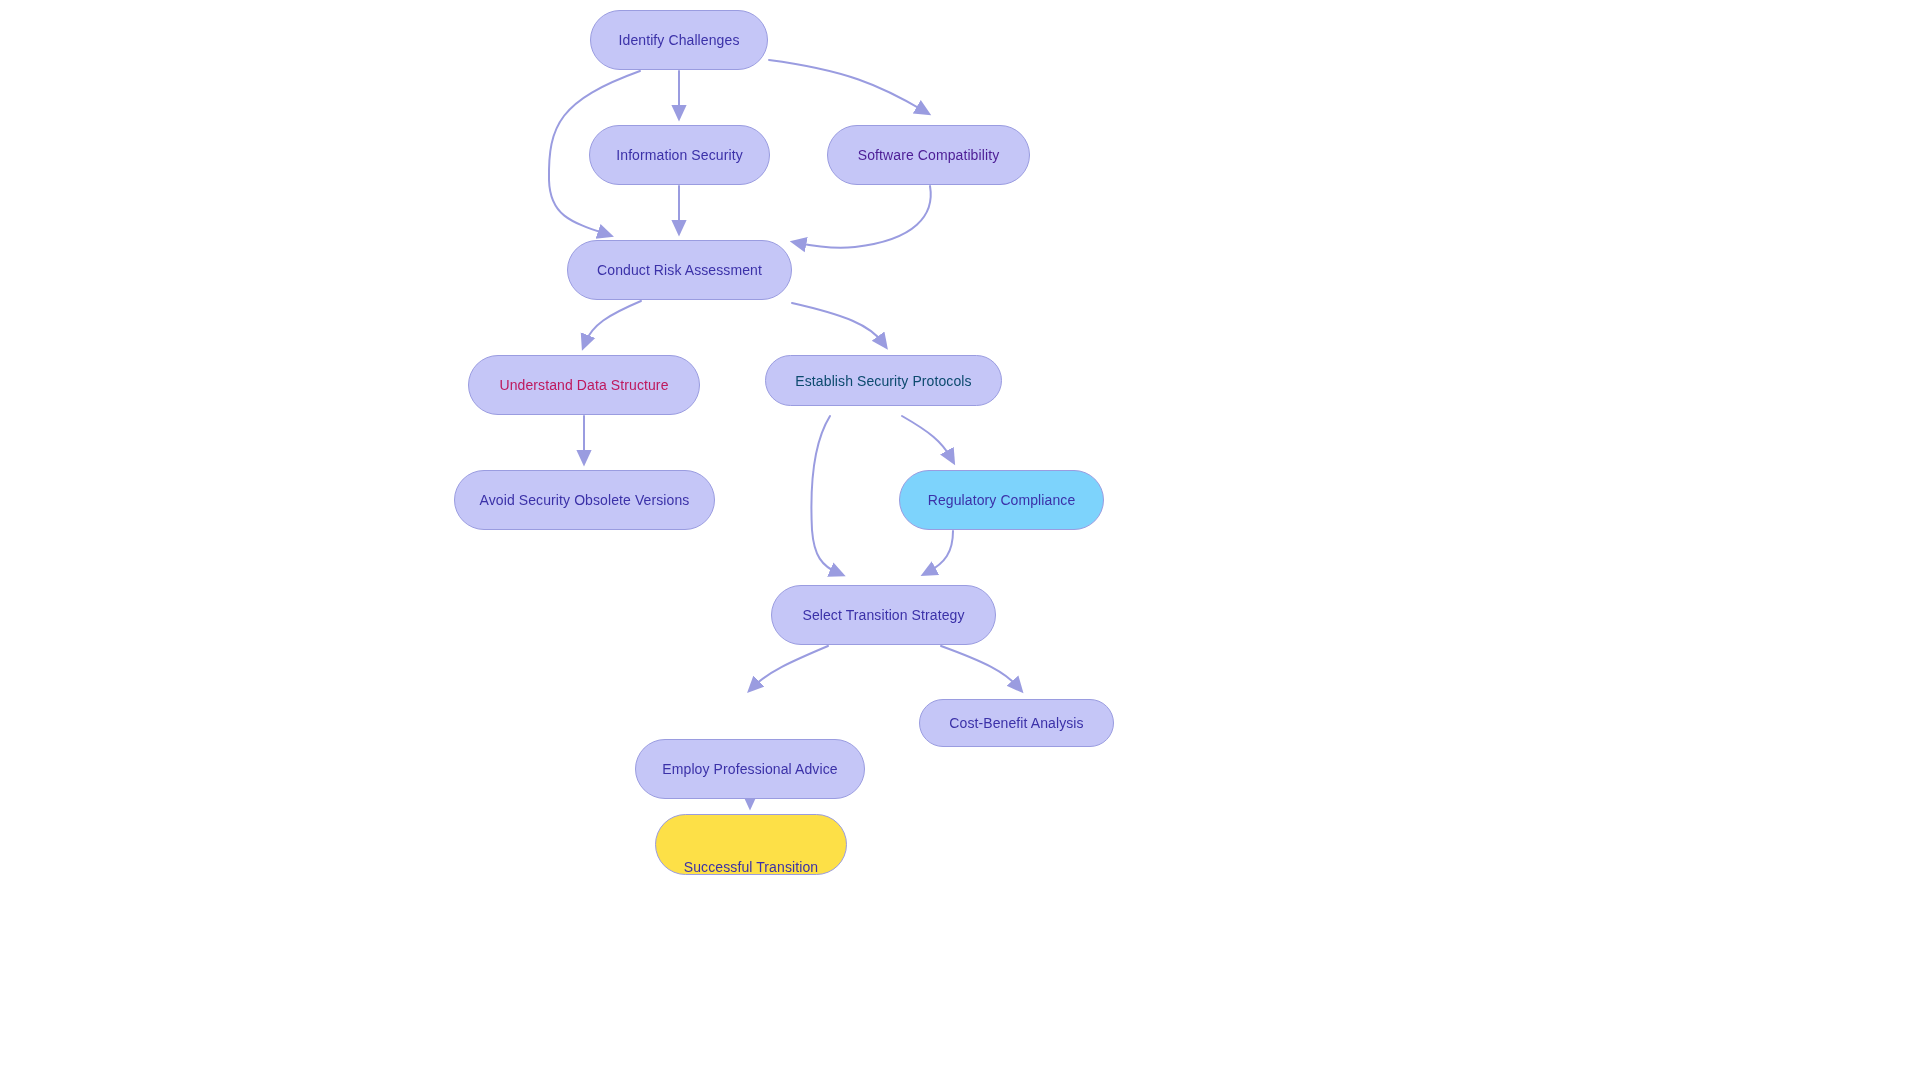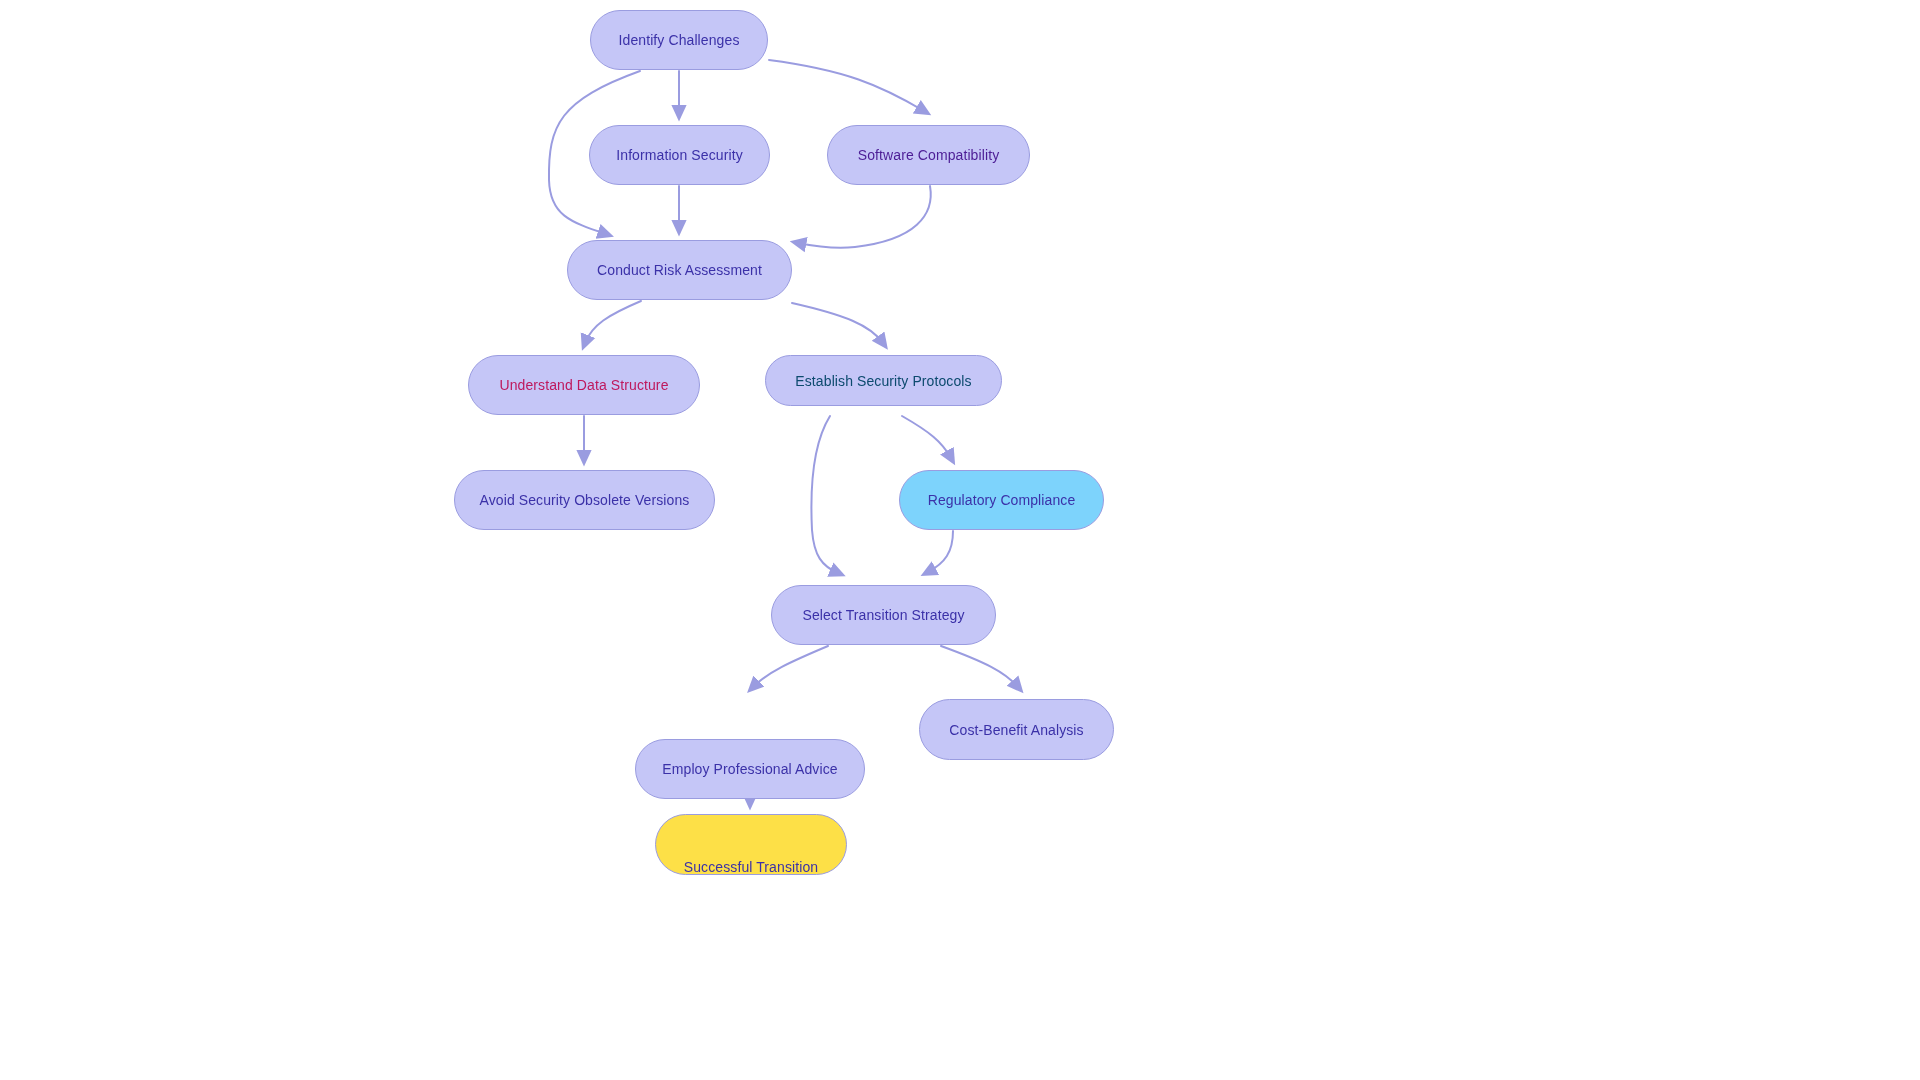--- a/index.html
+++ b/index.html
@@ -103,21 +103,21 @@
       </div>
       <div class="flow-node" style="left: 851px; top: 470px; width: 205px; height: 60px; background: #7dd3fc; border-color: rgb(154, 156, 224); color: rgb(59, 49, 168); margin-left: 48px;">
         <span>Regulatory Compliance</span>
       </div>
       <div class="flow-node" style="left: 771px; top: 585px; width: 225px; height: 60px; background: rgb(197, 198, 247); border-color: rgb(154, 156, 224); color: rgb(59, 49, 168); justify-content: center;">
         <span>Select Transition Strategy</span>
       </div>
       <div class="flow-node" style="left: 635px; top: 699px; width: 230px; height: 60px; background: rgb(197, 198, 247); border-color: rgb(154, 156, 224); color: rgb(59, 49, 168); margin-top: 40px;">
         <span>Employ Professional Advice</span>
       </div>
-      <div class="flow-node" style="left: 919px; top: 699px; width: 195px; height: 61px; background: rgb(197, 198, 247); border-color: rgb(154, 156, 224); color: rgb(59, 49, 168);">
+      <div class="flow-node" style="left: 919px; top: 699px; width: 195px; height: 48px; background: rgb(197, 198, 247); border-color: rgb(154, 156, 224); color: rgb(59, 49, 168);">
         <span>Cost-Benefit Analysis</span>
       </div>
       <div class="flow-node" style="left: 655px; top: 814px; width: 192px; height: 61px; background: #fde047; border-color: rgb(154, 156, 224); color: rgb(59, 49, 168); align-items: flex-end;">
         <span>Successful Transition</span>
       </div>
     </div>
 
 </div>
 
 </body></html>

